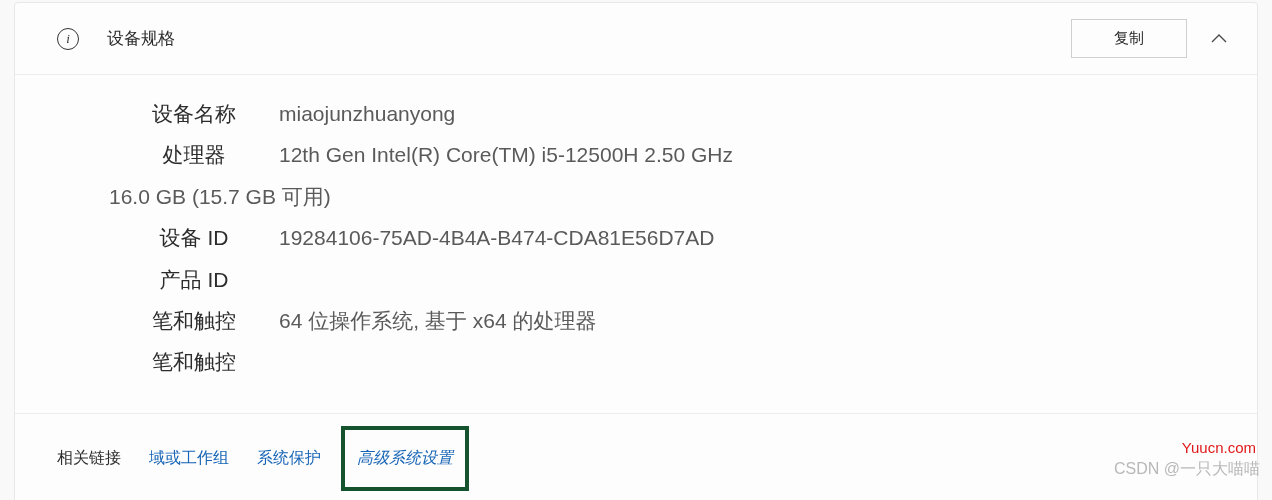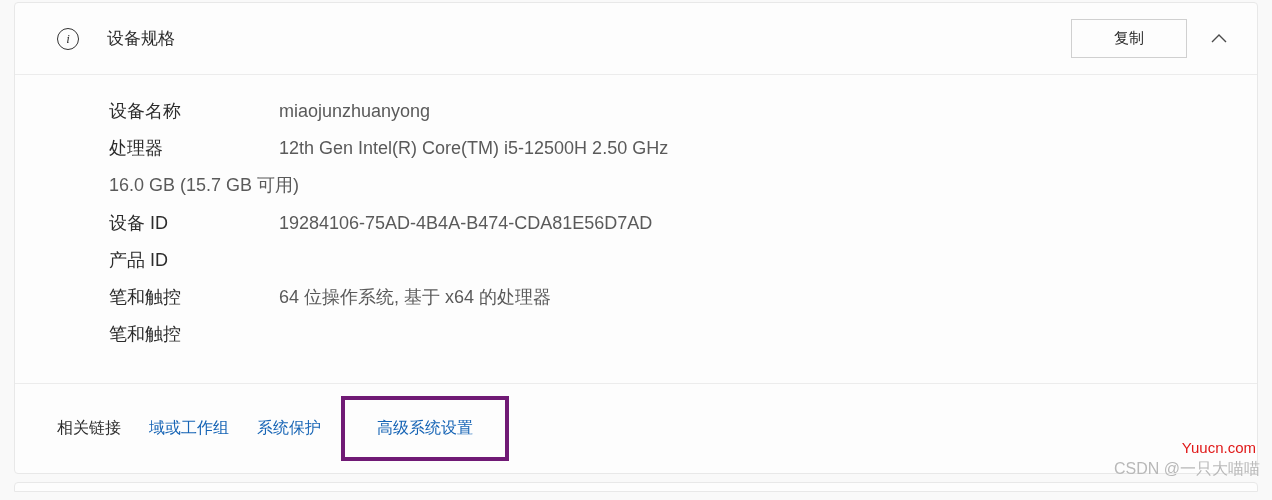--- a/index.html
+++ b/index.html
@@ -73,22 +73,23 @@
     .chevron svg {
       width: 16px;
       height: 10px;
     }
     .card-body {
       padding: 24px 24px 24px 94px;
     }
     .spec-row {
       display: flex;
       margin-bottom: 12px;
-      font-size: 18px;
+      font-size: 21px;
       line-height: 1.4;
+      text-align: center;
     }
     .spec-label {
       width: 170px;
       color: #2c2c2c;
       flex-shrink: 0;
     }
     .spec-value {
       color: #5a5a5a;
     }
     .card-footer {
@@ -104,25 +105,26 @@
       font-family: Liberation Mono, monospace;
     }
     .link {
       font-size: 16px;
       color: #1664b5;
       margin-right: 28px;
       cursor: pointer;
       text-decoration: none;
     }
     .link-highlighted {
-      border: 4px solid #701a75;
-      padding: 18px 32px;
+      border: 4px solid #14532d;
+      padding: 18px 12px;
       margin-left: -8px;
       margin-top: -2px;
       margin-bottom: -2px;
+      font-style: italic;
     }
     .next-card {
       background: #fdfdfd;
       border: 1px solid #e8e8e8;
       border-radius: 4px 4px 0 0;
       margin: 0 14px;
       height: 10px;
     }
     .watermark-red {
       position: absolute;

